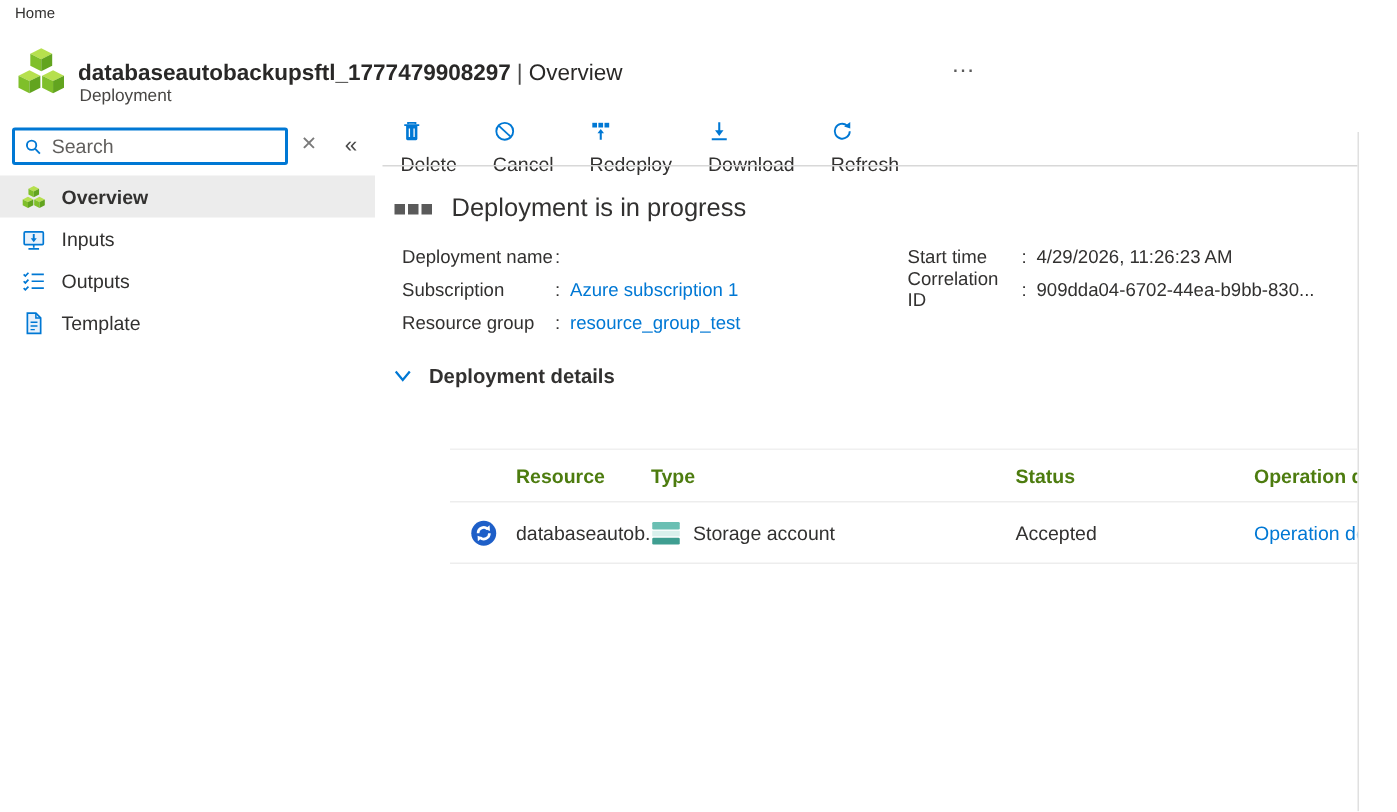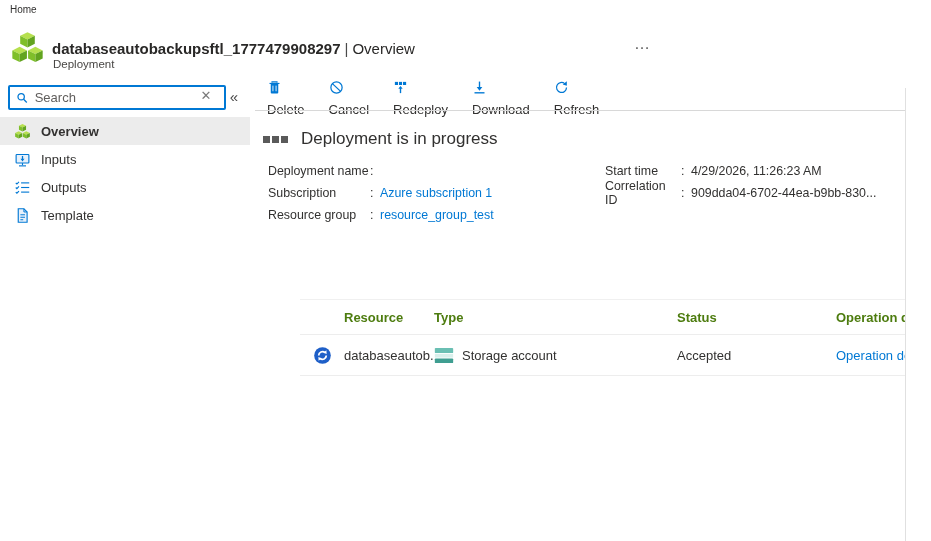--- a/index.html
+++ b/index.html
@@ -15,21 +15,21 @@
   .title-name { font-weight:700; }
   .title-sep { font-weight:300; color:#4a4a4a; padding:0 4px; }
   .title-view { font-weight:400; }
   .more-btn { position:absolute; left:628px; top:33px; font-size:16px; color:#5b5b5b; letter-spacing:1px; cursor:pointer; padding:2px 6px; }
   .subtitle { position:absolute; left:53px; top:58px; font-size:11.5px; color:#484644; }
 
   
   .sidebar { position:absolute; left:0; top:85px; width:250px; }
   .search-wrap { position:relative; height:26px; }
   .search-box {
-    position:absolute; left:8px; top:0; width:218px; height:25px;
+    position:absolute; left:8px; top:0; width:184px; height:25px;
     border:2px solid #0078d4; border-radius:2px; background:#fff;
     display:flex; align-items:center; padding:8px 6px; gap:6px;
   }
   .search-box input {
     border:none; outline:none; width:100%; font-size:13px;
     font-family:"Liberation Sans", sans-serif; color:#323130; background:transparent;
   }
   .search-box input::placeholder { color:#605e5c; opacity:1; }
   .side-glyph { position:absolute; top:3px; font-size:13px; color:#4a4a4a; cursor:pointer; width:20px; text-align:center; }
   .glyph-clear { left:196px; color:#7a7a7a; }
@@ -252,20 +252,26 @@
       <span class="info-colon">:</span>
       <span class="info-value">4/29/2026, 11:26:23 AM</span>
     </div>
     <div class="info-row">
       <span class="info-label">Correlation ID</span>
       <span class="info-colon">:</span>
       <span class="info-value">909dda04-6702-44ea-b9bb-830...</span>
     </div>
   </div>
 
+  <div class="details-toggle">
+    <svg viewBox="0 0 16 16">
+      <polyline points="3,5 8,11 13,5" fill="none" stroke="#0078d4" stroke-width="1.6"></polyline>
+    </svg>
+    <span class="details-label">Deployment details</span>
+  </div>
 
   <div class="grid">
     <div class="grid-header">
       <div class="col-icon"></div>
       <div class="col-resource">Resource</div>
       <div class="col-type">Type</div>
       <div class="col-status">Status</div>
       <div class="col-operation">Operation details</div>
     </div>
     <div class="grid-row">

